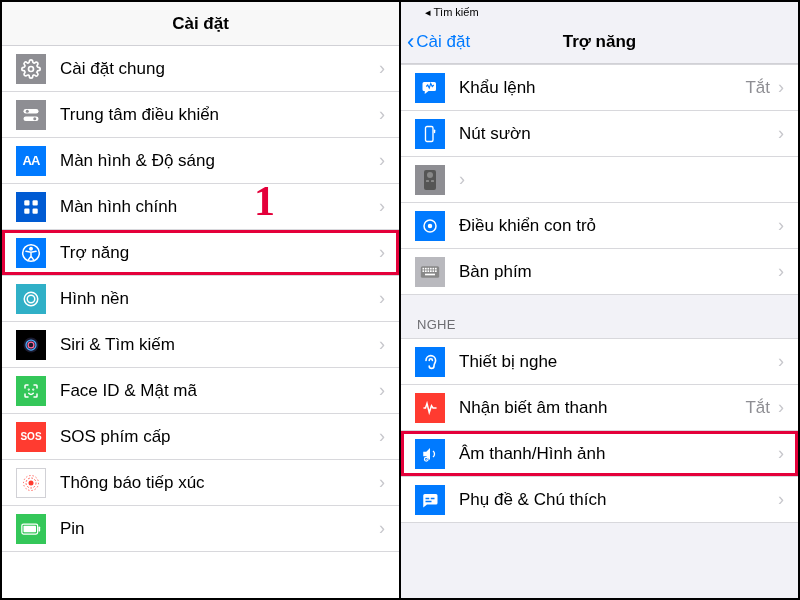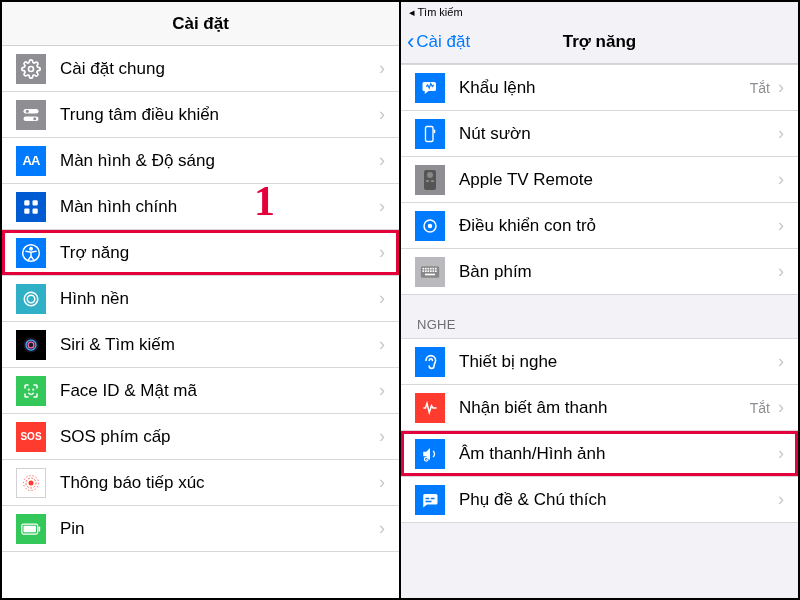--- a/index.html
+++ b/index.html
@@ -1,31 +1,31 @@
 <!DOCTYPE html>
 <html><head>
 <meta charset="utf-8">
 <style>
   * { box-sizing: border-box; margin: 0; padding: 0; }
   html, body { width: 800px; height: 600px; font-family: -apple-system, "Helvetica Neue", Arial, sans-serif; background:#fff; }
   .frame { width:800px; height:600px; border:2px solid #000; display:flex; }
   .panel { height:100%; overflow:hidden; position:relative; background:#fff; }
   .panel.left { width:399px; border-right:2px solid #000; }
   .panel.right { flex:1; background:#f2f2f7; }
-  .statusbar { height:18px; font-size:11px; color:#000; padding:2px 8px 0 8px; display:flex; align-items:center; }
+  .statusbar { height:18px; font-size:11px; color:#000; padding:2px 8px 0 24px; display:flex; align-items:center; }
   .navbar { height:44px; position:relative; display:flex; align-items:center; justify-content:center; border-bottom:1px solid #d1d1d6; background:#f8f8f8; }
   .panel.left .navbar { background:#f8f8f8; }
   .nav-title { font-size:17px; font-weight:600; }
   .nav-back { position:absolute; left:6px; display:flex; align-items:center; color:#007aff; font-size:17px; }
   .nav-back .chev { font-size:22px; margin-right:2px; line-height:1; }
   .list { background:#fff; }
   .row { min-height:46px; display:flex; align-items:center; padding:0 14px 0 14px; border-bottom:0.5px solid #d8d8dc; background:#fff; position:relative; }
   .row .icon { width:30px; height:30px; border-radius:0; margin-right:14px; flex:0 0 30px; display:flex; align-items:center; justify-content:center; color:#fff; font-size:16px; font-weight:600; }
   .row .label { flex:1; font-size:17px; color:#000; }
-  .row .value { font-size:14px; color:#8e8e93; margin-right:8px; }
+  .row .value { font-size:17px; color:#8e8e93; margin-right:8px; }
   .row .disc { color:#c7c7cc; font-size:18px; }
   .section-header { font-size:13px; color:#6d6d72; padding:22px 16px 6px 16px; letter-spacing:.3px; background:#f2f2f7; }
   .highlight { box-shadow: inset 0 0 0 3px #e4003a; }
   .step-num { position:absolute; font-size:42px; font-weight:800; color:#e4003a; font-family: Georgia, "Times New Roman", serif; pointer-events:none; }
   .step1 { left:252px; top:175px; }
   
   .bg-gray { background:#8e8e93; }
   .bg-blue { background:#007aff; }
   .bg-darkblue{ background:#005bd3; }
   .bg-teal { background:#30b0c7; }
@@ -210,21 +210,20 @@
 
     <div class="row">
       <div class="icon bg-gray">
         <svg width="12" height="20" viewBox="0 0 12 20" fill="#fff">
               <rect x="0" y="0" width="12" height="20" rx="2" fill="#555"></rect>
               <circle cx="6" cy="5" r="3" fill="#888"></circle>
               <rect x="2" y="10" width="3" height="2" rx="0.5" fill="#888"></rect>
               <rect x="7" y="10" width="3" height="2" rx="0.5" fill="#888"></rect>
             </svg>
       </div>
-      <span class="label">Apple TV Remote</span>
       <span class="disc">›</span>
     </div>
 
     <div class="row">
       <div class="icon bg-blue">
         <svg width="18" height="18" viewBox="0 0 24 24" fill="none" stroke="#fff" stroke-width="2">
               <circle cx="12" cy="12" r="8"></circle>
               <circle cx="12" cy="12" r="2" fill="#fff"></circle>
             </svg>
       </div>

